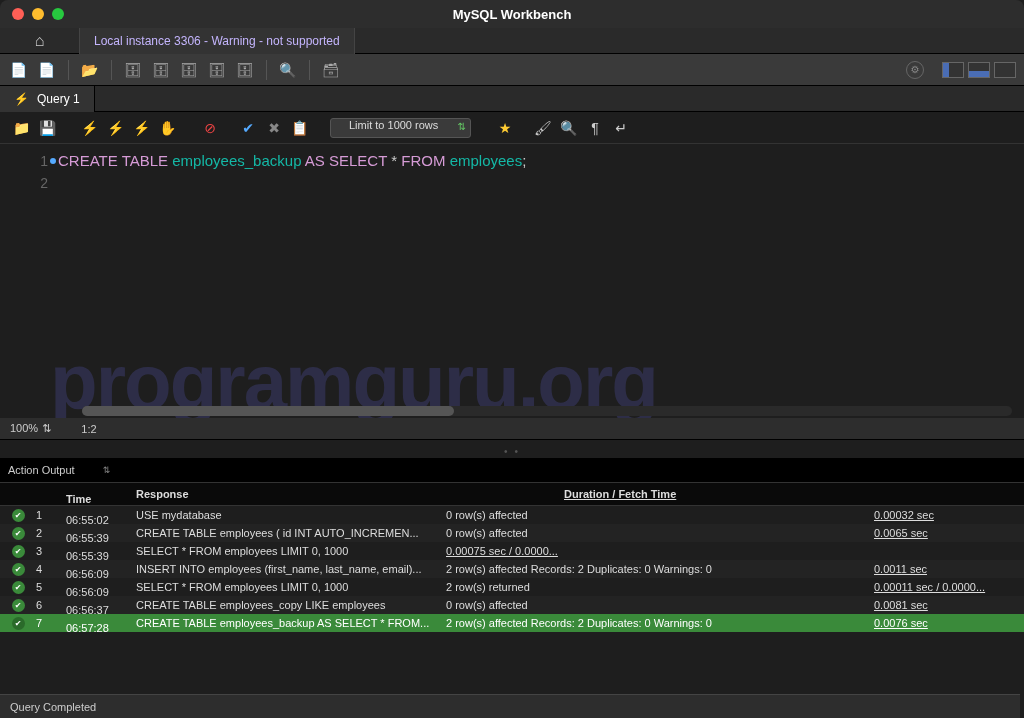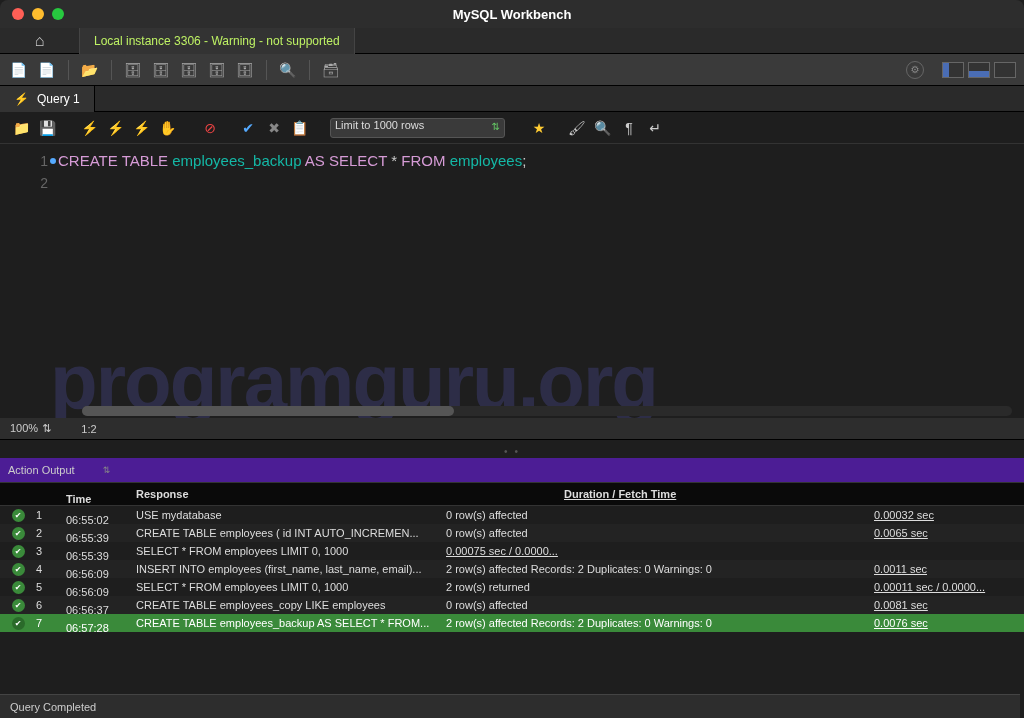--- a/index.html
+++ b/index.html
@@ -6,49 +6,49 @@
 body{background:#1e1e1e;color:#ccc;width:1024px;height:718px;overflow:hidden;position:relative;}
 .titlebar{height:28px;background:#2d2d2d;display:flex;align-items:center;position:relative;border-top-left-radius:8px;border-top-right-radius:8px;}
 .traffic{display:flex;gap:8px;padding-left:12px;}
 .dot{width:12px;height:12px;border-radius:50%;}
 .red{background:#ff5f56;}
 .yellow{background:#ffbd2e;}
 .green{background:#27c93f;}
 .title{position:absolute;left:50%;transform:translateX(-50%);font-size:13px;font-weight:bold;color:#ffffff;}
 .tabbar{height:26px;background:#2a2a2a;display:flex;align-items:center;border-bottom:1px solid #000;}
 .home-tab{width:80px;height:26px;display:flex;align-items:center;justify-content:center;border-right:1px solid #444;}
-.conn-tab{padding:0 14px;height:26px;display:flex;align-items:center;font-size:12px;color:#bef264;background:#333;border-right:1px solid #444;}
+.conn-tab{padding:0 14px;height:26px;display:flex;align-items:center;font-size:12px;color:#c4b5fd;background:#333;border-right:1px solid #444;}
 .toolbar1{height:32px;background:#3a3a3a;display:flex;align-items:center;padding:0 8px;gap:6px;border-bottom:1px solid #000;}
 .tool-sep{width:1px;height:20px;background:#555;margin:0 4px;}
 .ticon{width:22px;height:22px;display:flex;align-items:center;justify-content:center;color:#aaa;font-size:14px;}
 .toolbar1-right{margin-left:auto;display:flex;gap:4px;align-items:center;}
 .panel-btn{width:22px;height:16px;border:1px solid #666;background:#333;}
 .querytab-bar{height:26px;background:#2a2a2a;display:flex;align-items:center;border-bottom:1px solid #000;}
 .querytab{height:26px;padding:0 14px;display:flex;align-items:center;gap:8px;font-size:12px;background:#333;color:#fff;border-right:1px solid #000;}
 .toolbar2{height:32px;background:#1e1e1e;display:flex;align-items:center;padding:0 12px;gap:6px;border-bottom:1px solid #333;}
 .ticon2{width:20px;height:20px;display:flex;align-items:center;justify-content:center;font-size:14px;}
-.limit-select{background:#3a3a3a;color:#ddd;border:1px solid #555;border-radius:3px;height:20px;padding:0 20px 0 4px;font-size:11px;position:relative;width:175px;}
+.limit-select{background:#3a3a3a;color:#ddd;border:1px solid #555;border-radius:3px;height:20px;padding:0 20px 0 18px;font-size:11px;position:relative;width:141px;}
 .limit-arrows{position:absolute;right:4px;top:2px;color:#6c6;font-size:10px;}
 .editor{height:274px;background:#1e1e1e;display:flex;position:relative;overflow:hidden;}
 .gutter{width:58px;text-align:right;padding-right:10px;padding-top:6px;color:#666;font-family:Menlo,monospace;font-size:14px;}
 .gutter .ln{height:22px;line-height:22px;position:relative;}
 .ln-dot{position:absolute;right:-8px;top:8px;width:6px;height:6px;border-radius:50%;background:#5af;}
 .code{flex:1;padding-top:6px;font-family:Menlo,monospace;font-size:15px;}
 .code-line{height:22px;line-height:22px;}
 .kw{color:#d69bd6;}
 .ident{color:#14b8a6;}
 .op{color:#ccc;}
 .watermark{position:absolute;left:50px;bottom:-10px;font-size:78px;font-weight:bold;color:#3a3a6a;opacity:0.55;letter-spacing:-2px;pointer-events:none;}
 .hscroll{position:absolute;bottom:2px;left:82px;right:12px;height:10px;background:#2a2a2a;border-radius:5px;}
 .hs-thumb{height:100%;width:40%;background:#555;border-radius:5px;}
 .editor-status{height:22px;background:#2d2d2d;display:flex;align-items:center;padding:0 10px;gap:30px;font-size:11px;color:#ccc;border-bottom:1px solid #000;}
 .zoom-arrows{margin-left:4px;}
 .divider{height:18px;background:#1e1e1e;position:relative;}
 .grip{position:absolute;left:50%;top:6px;transform:translateX(-50%);color:#555;font-size:10px;letter-spacing:2px;}
-.output-header{height:24px;background:#4c1d95;display:flex;align-items:center;padding:0 8px;font-size:11px;color:#ccc;}
+.output-header{height:24px;background:#000000;display:flex;align-items:center;padding:0 8px;font-size:11px;color:#ccc;}
 .output-arrows{margin-left:28px;font-size:9px;color:#888;}
 .table-header{height:24px;background:#0a0a0a;display:flex;align-items:center;font-size:11px;color:#ddd;font-weight:bold;border-top:1px solid #333;border-bottom:1px solid #333;}
 .col-status{width:36px;}
 .col-num{width:30px;}
 .col-time{width:70px;margin-top:9px;}
 .col-action{width:310px;}
 .col-response{width:428px;}
 .col-duration{flex:1;padding-right:20px;text-decoration:underline;}
 .rows{}
 .row{height:18px;display:flex;align-items:center;font-size:11px;color:#ddd;}

